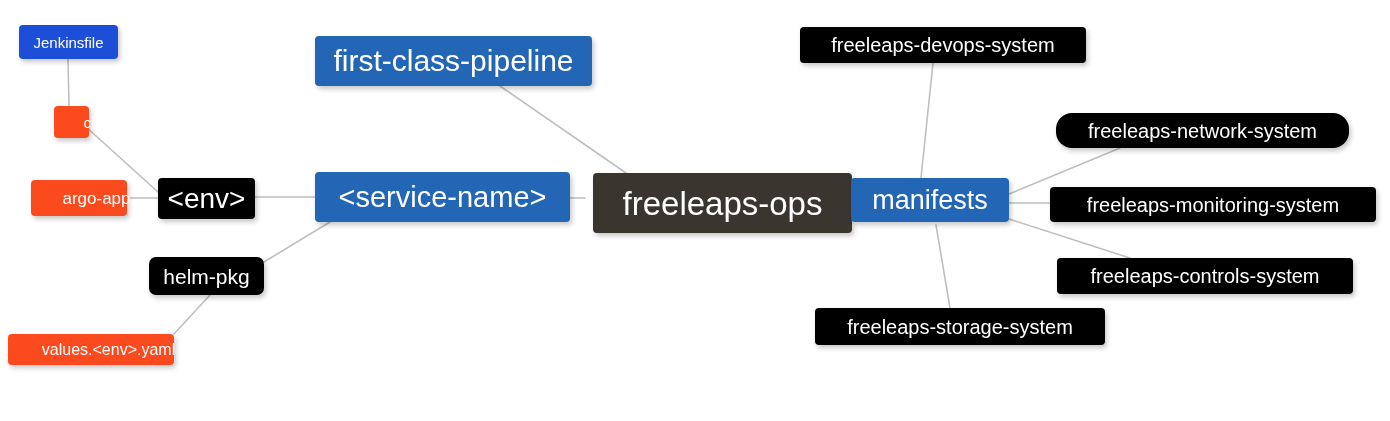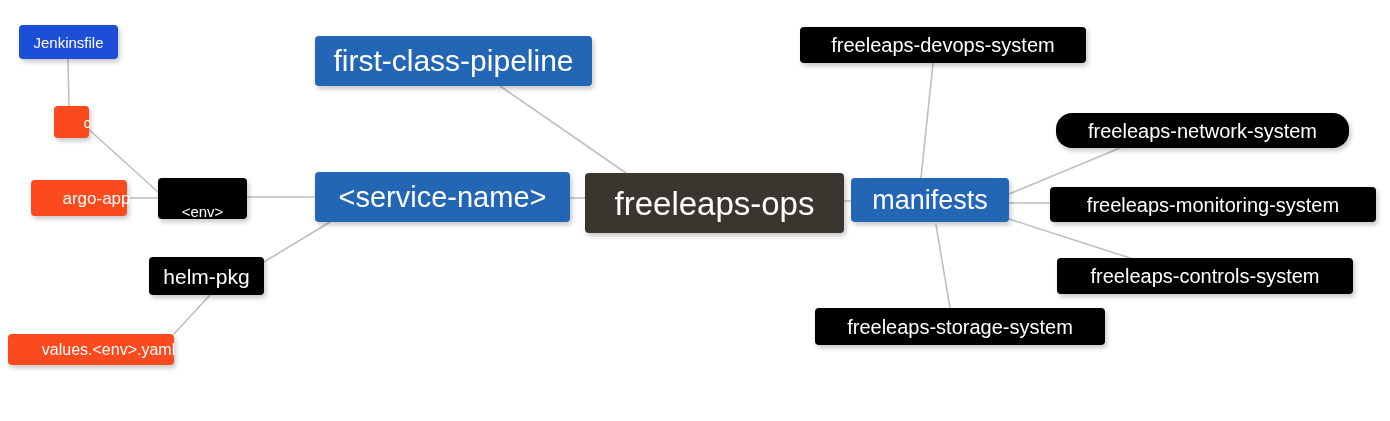--- a/index.html
+++ b/index.html
@@ -40,21 +40,21 @@
     box-shadow: 2px 3px 5px rgba(0,0,0,0.22);
     user-select: none;
     cursor: pointer;
     z-index: 5;
   }
   .node-label {
     display: block;
     white-space: nowrap;
   }
   
-  .c-root   { background: #3b3530; }
+  .c-root   { background: #3b3530; margin-left: 8px; }
   .c-blue   { background: #2266b5; }
   .c-green  { background: #000000; }
   .c-red    { background: #fa4a1e; padding-left: 35px; }
   .c-orange { background: #1d4ed8; }
 </style>
 </head>
 <body>
 
 <div id="mindmap-canvas">
   <svg id="edge-layer" viewBox="0 0 1390 421" width="1390" height="421" xmlns="http://www.w3.org/2000/svg">
@@ -76,24 +76,24 @@
   <div id="node-layer">
       <div class="node c-orange" style="left: 19px; top: 25px; width: 99px; height: 34px; font-size: 15px;">
         <span class="node-label">Jenkinsfile</span>
       </div>
       <div class="node c-red" style="left: 54px; top: 106px; width: 31px; height: 32px; font-size: 15px;">
         <span class="node-label">ci</span>
       </div>
       <div class="node c-red" style="left: 31px; top: 180px; width: 96px; height: 36px; font-size: 17px;">
         <span class="node-label">argo-app</span>
       </div>
-      <div class="node c-green" style="left: 158px; top: 178px; width: 89px; height: 41px; font-size: 15px; align-items: flex-end;">
+      <div class="node c-green" style="left: 158px; top: 178px; width: 97px; height: 41px; font-size: 28px;">
         <span class="node-label">&lt;env&gt;</span>
       </div>
-      <div class="node c-green" style="left: 149px; top: 257px; width: 115px; height: 38px; font-size: 21px;">
+      <div class="node c-green" style="left: 149px; top: 257px; width: 115px; height: 38px; font-size: 21px; border-radius: 7px;">
         <span class="node-label">helm-pkg</span>
       </div>
       <div class="node c-red" style="left: 8px; top: 334px; width: 166px; height: 31px; font-size: 16px;">
         <span class="node-label">values.&lt;env&gt;.yaml</span>
       </div>
       <div class="node c-blue" style="left: 315px; top: 36px; width: 277px; height: 50px; font-size: 30px;">
         <span class="node-label">first-class-pipeline</span>
       </div>
       <div class="node c-blue" style="left: 315px; top: 172px; width: 255px; height: 50px; font-size: 29px;">
         <span class="node-label">&lt;service-name&gt;</span>

